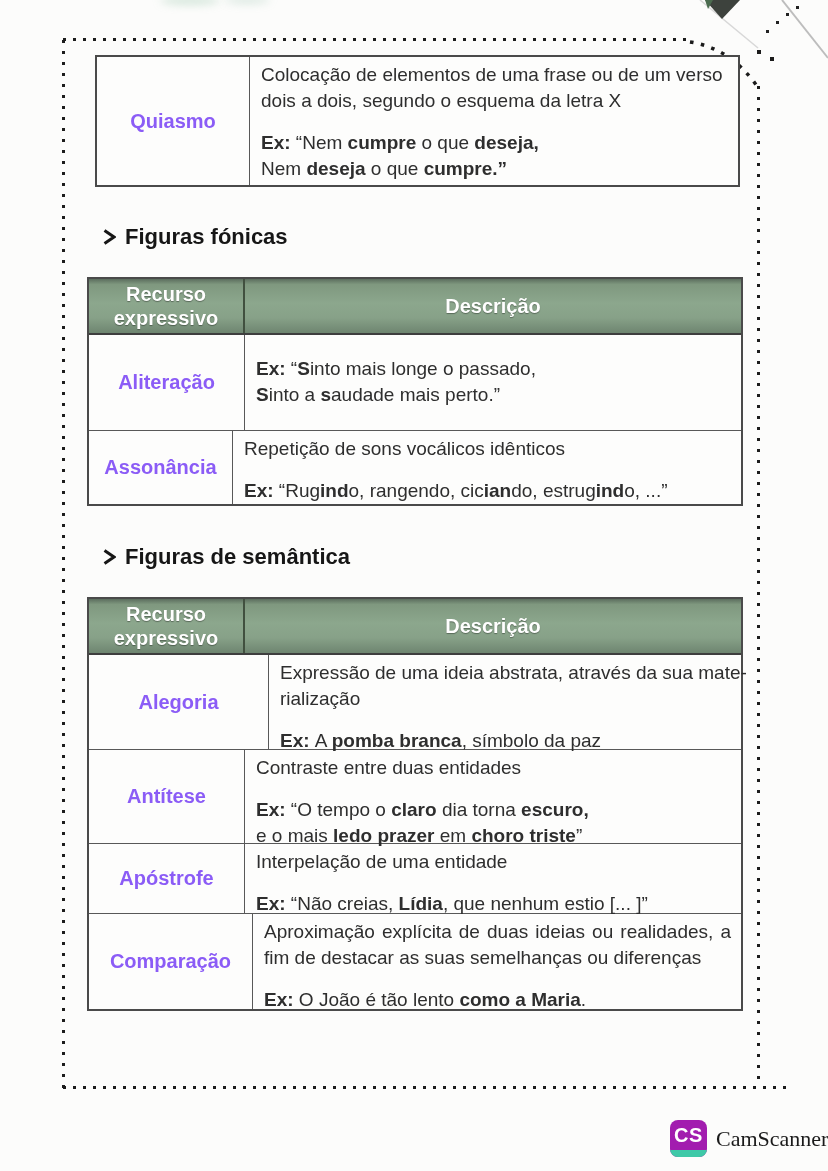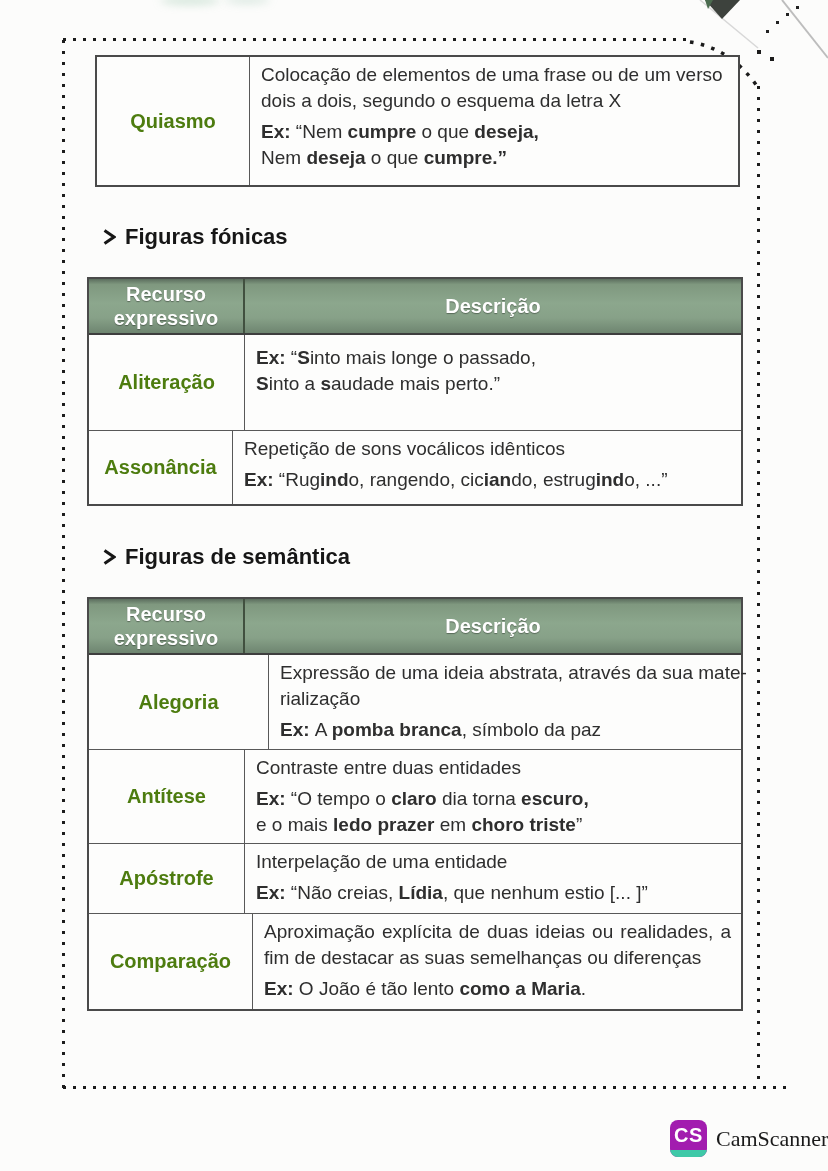--- a/index.html
+++ b/index.html
@@ -17,25 +17,25 @@
   .dots-top{left:63px;top:38px;width:627px;}
   .dots-bottom{left:63px;top:1086px;width:730px;}
   .dots-left{left:62px;top:40px;height:1054px;}
   .dots-right{left:757px;top:86px;height:1000px;}
   
   .tbl{position:absolute;border:2px solid #4a4a4a;background:#fdfdfc;box-sizing:border-box;}
   .trow{display:flex;box-sizing:border-box;}
   .trow + .trow{border-top:1px solid #585858;}
   .term-cell{box-sizing:border-box;border-right:1px solid #585858;
     display:flex;align-items:center;justify-content:center;
-    font-weight:700;font-size:20px;color:#4d7c0f;flex:0 0 auto;text-align:center;}
+    font-weight:700;font-size:20px;color:#8b5cf6;flex:0 0 auto;text-align:center;}
   .desc-cell{box-sizing:border-box;flex:1 1 auto;padding:5px 10px 0 11px;
     font-size:19px;line-height:26px;color:#2e2e2e;}
   .tline{white-space:nowrap;}
-  .tline.gap{margin-top:5px;}
+  .tline.gap{margin-top:16px;}
   .tline.just{white-space:normal;text-align:justify;text-align-last:justify;}
   .hrow{display:flex;box-sizing:border-box;
     background:linear-gradient(180deg,#5c6e5e 0%,#7f987f 10%,#8ca78d 45%,#87a188 72%,#6e8570 100%);
     border-bottom:2px solid #3e3e3e;}
   .hcell{color:#fff;font-weight:700;font-size:20px;line-height:24px;
     display:flex;align-items:center;justify-content:center;text-align:center;
     text-shadow:0 1px 1px rgba(0,0,0,.35);box-sizing:border-box;}
   .hcell.first{border-right:2px solid #41503f;flex:0 0 auto;}
   
   .heading{position:absolute;display:flex;align-items:center;gap:9px;

